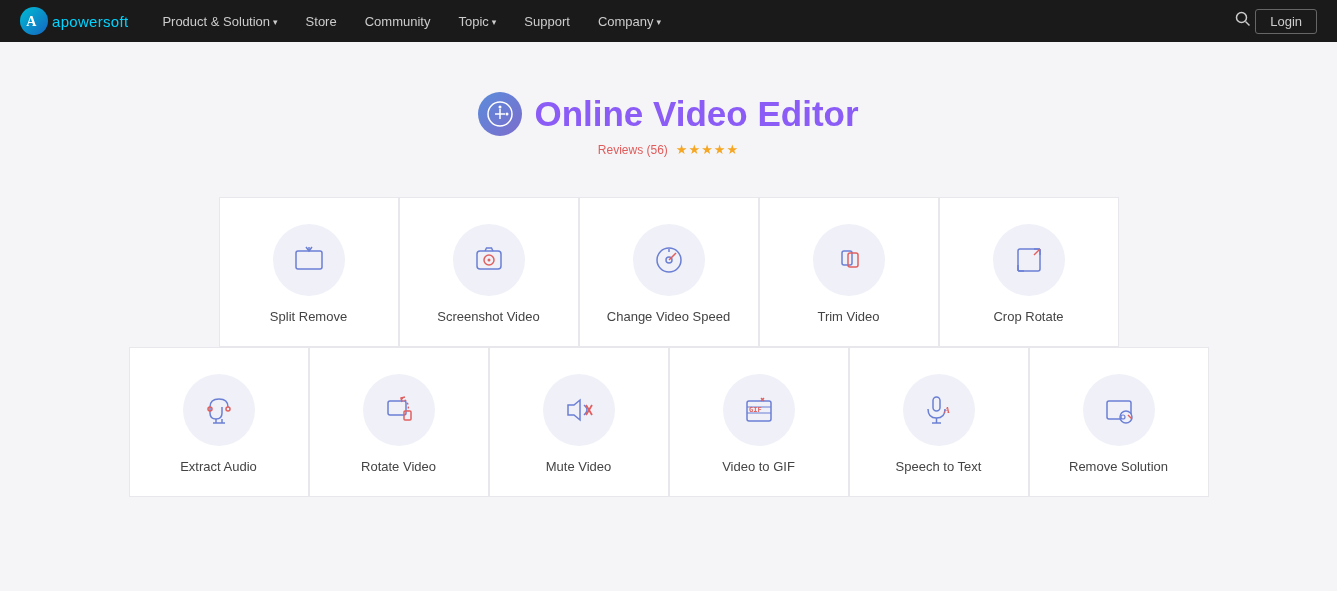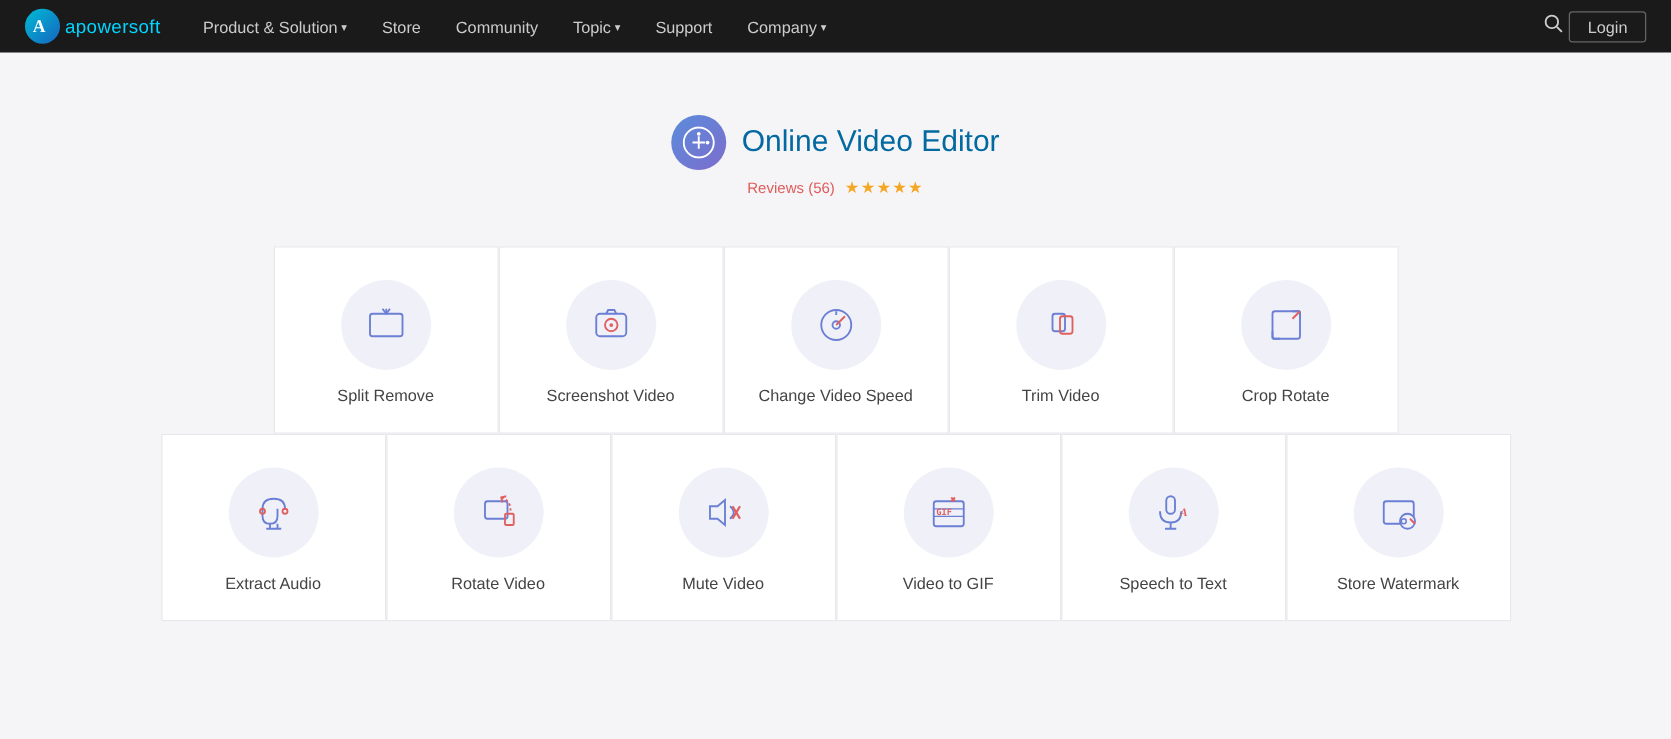--- a/index.html
+++ b/index.html
@@ -100,23 +100,23 @@
     }
     .app-icon-circle {
       width: 44px;
       height: 44px;
       border-radius: 50%;
       background: linear-gradient(135deg, #5b8cdb, #7c6dcc);
       display: flex; align-items: center; justify-content: center;
       font-size: 20px;
     }
     .app-title {
-      font-size: 24px;
-      font-weight: 400;
-      color: #0369a1;
+      font-size: 35px;
+      font-weight: 700;
+      color: #8b5cf6;
     }
     .app-reviews {
       display: flex;
       align-items: center;
       gap: 8px;
       margin-top: 6px;
     }
     .reviews-text {
       color: #e05c5c;
       font-size: 12px;
@@ -376,18 +376,18 @@
 
       <div class="tool-card">
         <div class="tool-icon-wrapper">
           <svg viewBox="0 0 38 38" fill="none" xmlns="http://www.w3.org/2000/svg">
             <rect x="7" y="10" width="24" height="18" rx="2" stroke="#6b7fd4" stroke-width="1.5" fill="none"></rect>
             <circle cx="26" cy="26" r="6" fill="#f0f1f8" stroke="#6b7fd4" stroke-width="1.5"></circle>
             <line x1="28" y1="24" x2="32" y2="28" stroke="#e06060" stroke-width="1.5"></line>
             <circle cx="23" cy="26" r="2" stroke="#6b7fd4" stroke-width="1.2" fill="none"></circle>
           </svg>
         </div>
-        <span class="tool-label">Store Watermark</span>
+        <span class="tool-label">Remove Solution</span>
       </div>
 
     </div>
   </div>
 </main>
 
 </body></html>

